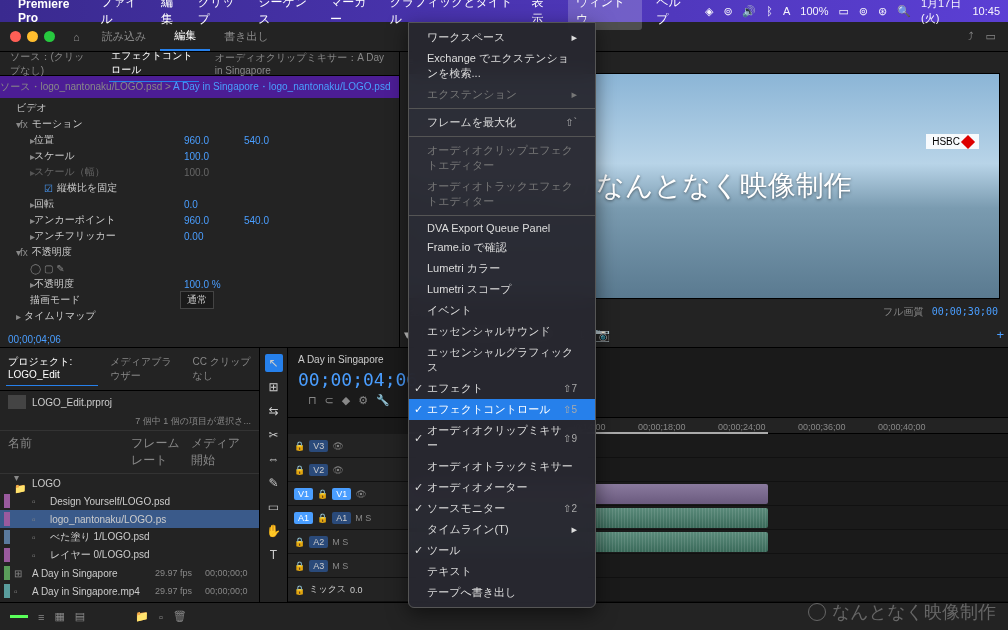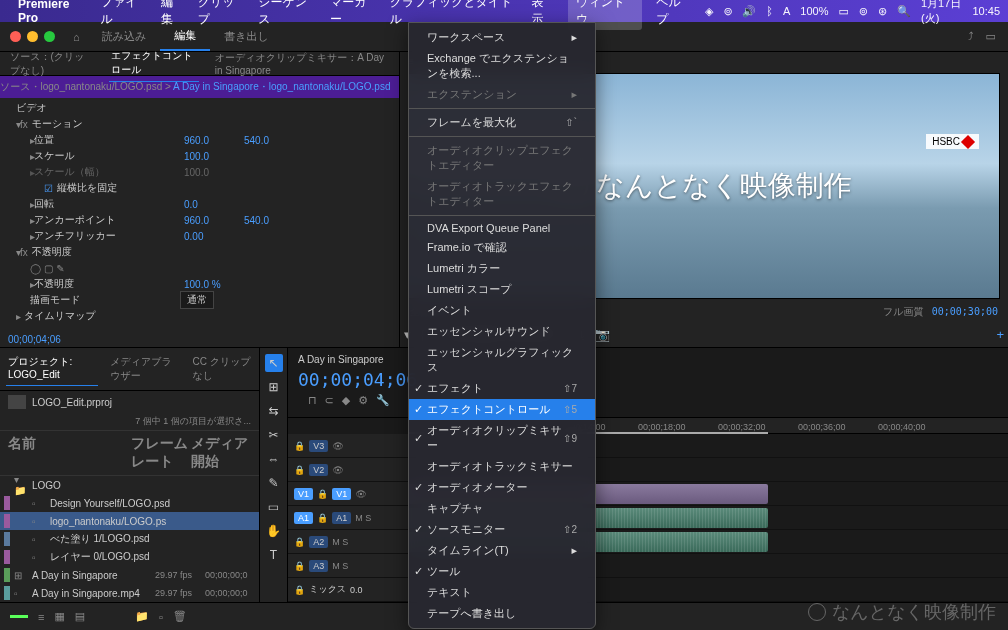--- a/index.html
+++ b/index.html
@@ -50,21 +50,21 @@
 .transport { display: flex; gap: 10px; justify-content: center; padding: 4px; color: #ccc; }
 .transport span { cursor: default; font-size: 13px; }
 .bottom { display: flex; height: 255px; border-top: 1px solid #000; }
 .project-panel { width: 260px; background: #232323; border-right: 1px solid #000; display: flex; flex-direction: column; }
 .proj-tabs { display: flex; padding: 4px 6px; gap: 10px; font-size: 10px; color: #888; border-bottom: 1px solid #000; }
 .proj-tabs .tab { padding: 3px 2px; }
 .proj-tabs .tab.active { color: #fff; border-bottom: 1px solid #2680eb; }
 .proj-file { padding: 4px 8px; font-size: 10px; display: flex; align-items: center; gap: 6px; }
 .proj-file .thumb { width: 18px; height: 14px; background: #444; }
 .proj-info { padding: 2px 8px; font-size: 9px; color: #888; text-align: right; border-bottom: 1px solid #333; }
-.proj-cols { display: flex; padding: 4px 8px; font-size: 14px; color: #888; border-bottom: 1px solid #333; font-weight: bold; }
+.proj-cols { display: flex; padding: 4px 8px; font-size: 12px; color: #888; border-bottom: 1px solid #333; }
 .proj-cols .c1 { flex: 1; } .proj-cols .c2 { width: 60px; } .proj-cols .c3 { width: 60px; }
 .proj-tree { flex: 1; overflow: auto; font-size: 10px; }
 .tree-row { display: flex; align-items: center; height: 18px; padding: 0 4px; }
 .tree-row.sel { background: #3a5a8a; }
 .tree-row .swatch { width: 6px; height: 14px; margin-right: 4px; }
 .sw-green { background: #5a9e5a; } .sw-purple { background: #9a5a9e; } .sw-blue { background: #5a7a9e; } .sw-cyan { background: #5a9e9e; }
 .tree-row .icon { width: 14px; margin-right: 4px; color: #888; }
 .tree-row .name { flex: 1; }
 .tree-row .meta { width: 50px; color: #888; font-size: 9px; }
 .toolbar-vert { width: 28px; background: #232323; display: flex; flex-direction: column; align-items: center; padding-top: 6px; gap: 6px; border-right: 1px solid #000; }
@@ -362,21 +362,21 @@
         <span>⚙</span>
         <span>🔧</span>
       </div>
     </div>
     <div class="tl-ruler">
       <div class="range"></div>
       <div class="playhead"></div>
       <span style="left:70px">00;00;16;00</span>
       <span style="left:150px">00;00;14;00</span>
       <span style="left:230px">00;00;18;00</span>
-      <span style="left:310px">00;00;32;00</span>
+      <span style="left:310px">00;00;24;00</span>
       <span style="left:390px">00;00;36;00</span>
       <span style="left:470px">00;00;40;00</span>
     </div>
     <div class="tl-tracks">
       <div class="track-headers">
         <div class="track-head">
             <span class="lock">🔒</span>
             <span class="badge">V3</span>
             <span class="eye">👁</span>
           </div>
@@ -496,23 +496,20 @@
       <span class="check">✓</span>
       <span>オーディオクリップミキサー</span>
       <span class="shortcut">⇧9</span>
     </div>
     <div class="dm-item">
       <span>オーディオトラックミキサー</span>
     </div>
     <div class="dm-item">
       <span class="check">✓</span>
       <span>オーディオメーター</span>
-    </div>
-    <div class="dm-item">
-      <span>キャプチャ</span>
     </div>
     <div class="dm-item">
       <span class="check">✓</span>
       <span>ソースモニター</span>
       <span class="shortcut">⇧2</span>
     </div>
     <div class="dm-item">
       <span>タイムライン(T)</span>
       <span class="arrow">▸</span>
     </div>

